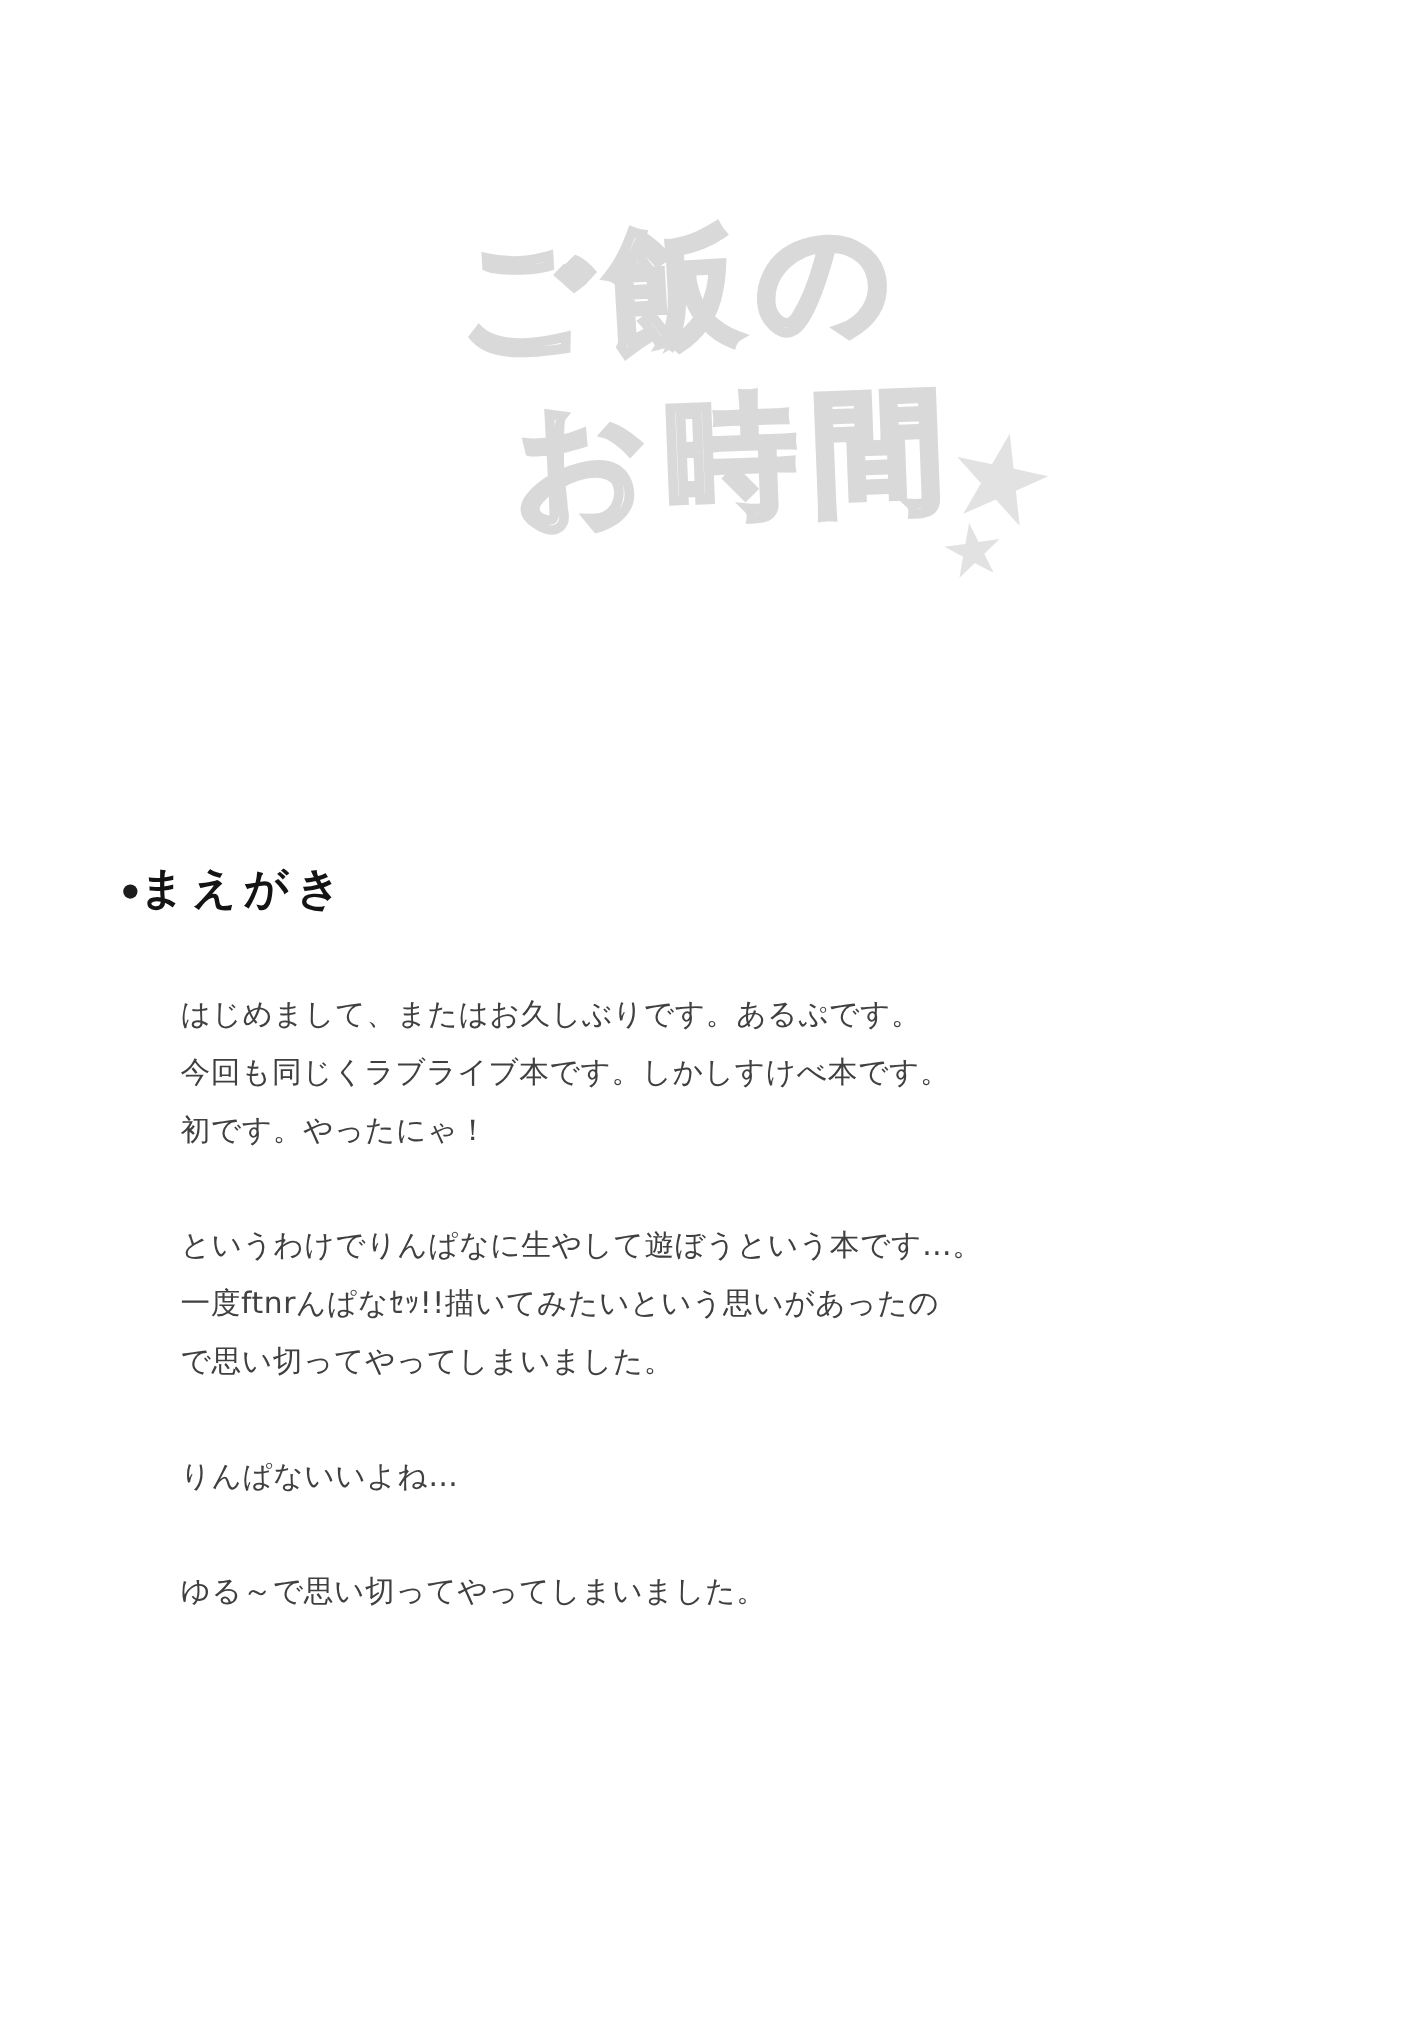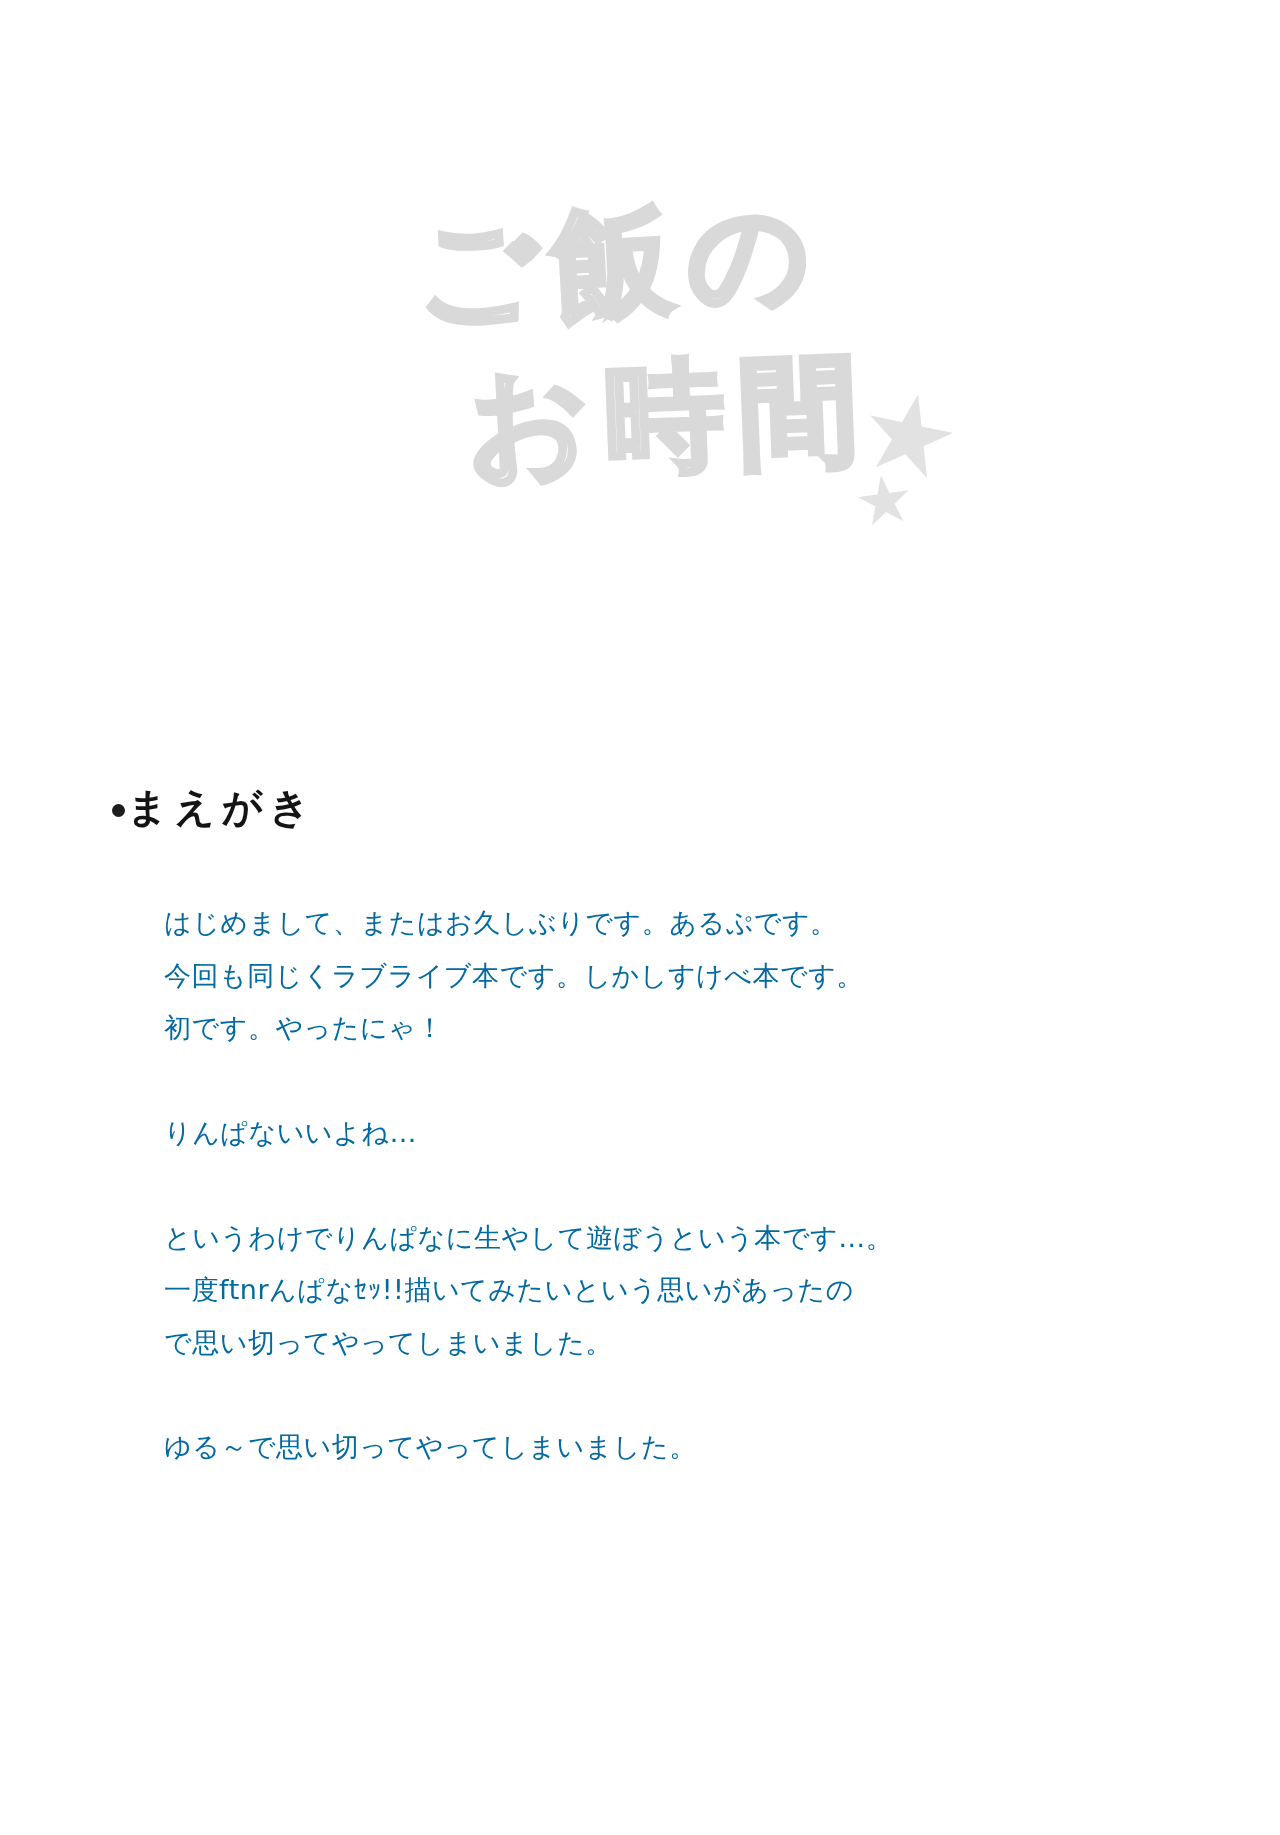--- a/index.html
+++ b/index.html
@@ -100,21 +100,21 @@
     color: #141414;
   }
 
   .paragraphs {
     margin-left: 52px;
   }
   .para {
     font-size: 27px;
     line-height: 1.95;
     letter-spacing: 0.02em;
-    color: #0369a1;
+    color: #404040;
     margin: 0 0 52px 0;
     white-space: pre-line;
   }
   .para:last-child {
     margin-bottom: 0;
   }
 </style>
 </head>
 <body>
 
@@ -131,21 +131,21 @@
   <div class="content">
     <div class="section-heading">
       <span class="bullet-dot"></span>
       <span class="section-heading-text">まえがき</span>
     </div>
 
     <div class="paragraphs">
       <p class="para">はじめまして、またはお久しぶりです。あるぷです。
 今回も同じくラブライブ本です。しかしすけべ本です。
 初です。やったにゃ！</p>
-      <p class="para">りんぱないいよね…</p>
       <p class="para">というわけでりんぱなに生やして遊ぼうという本です…。
 一度ftnrんぱなｾｯ!!描いてみたいという思いがあったの
 で思い切ってやってしまいました。</p>
+      <p class="para">りんぱないいよね…</p>
       <p class="para">ゆる～で思い切ってやってしまいました。</p>
     </div>
   </div>
 
 </div>
 
 </body></html>

